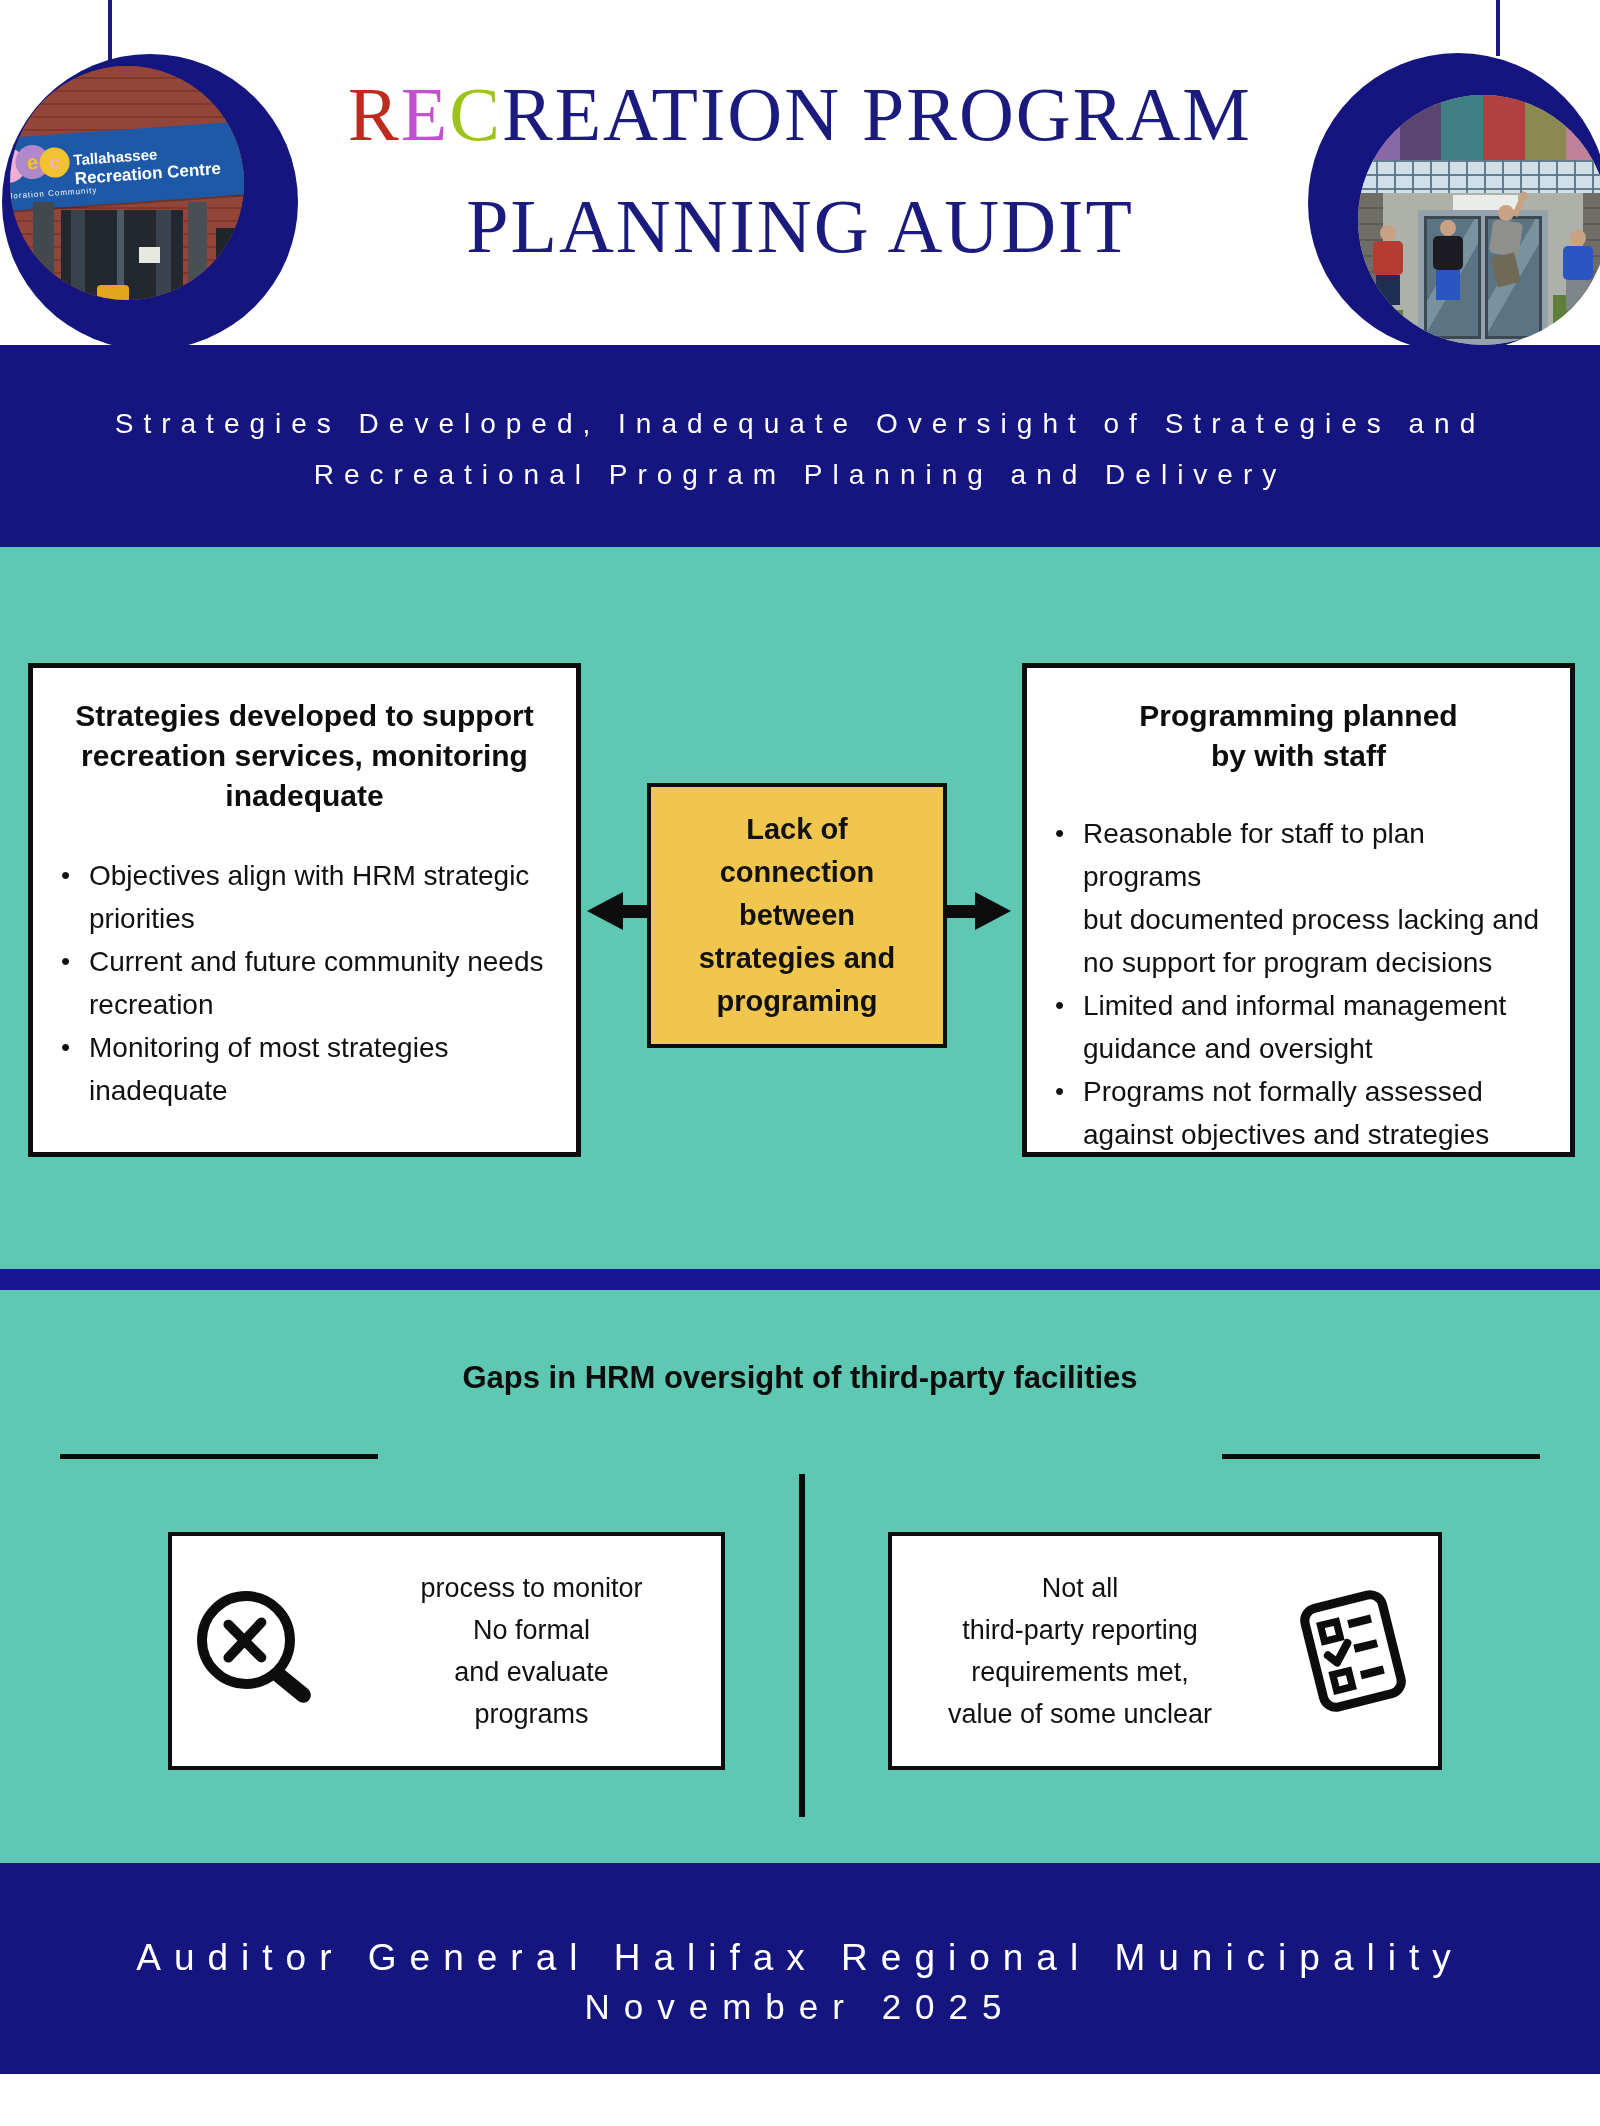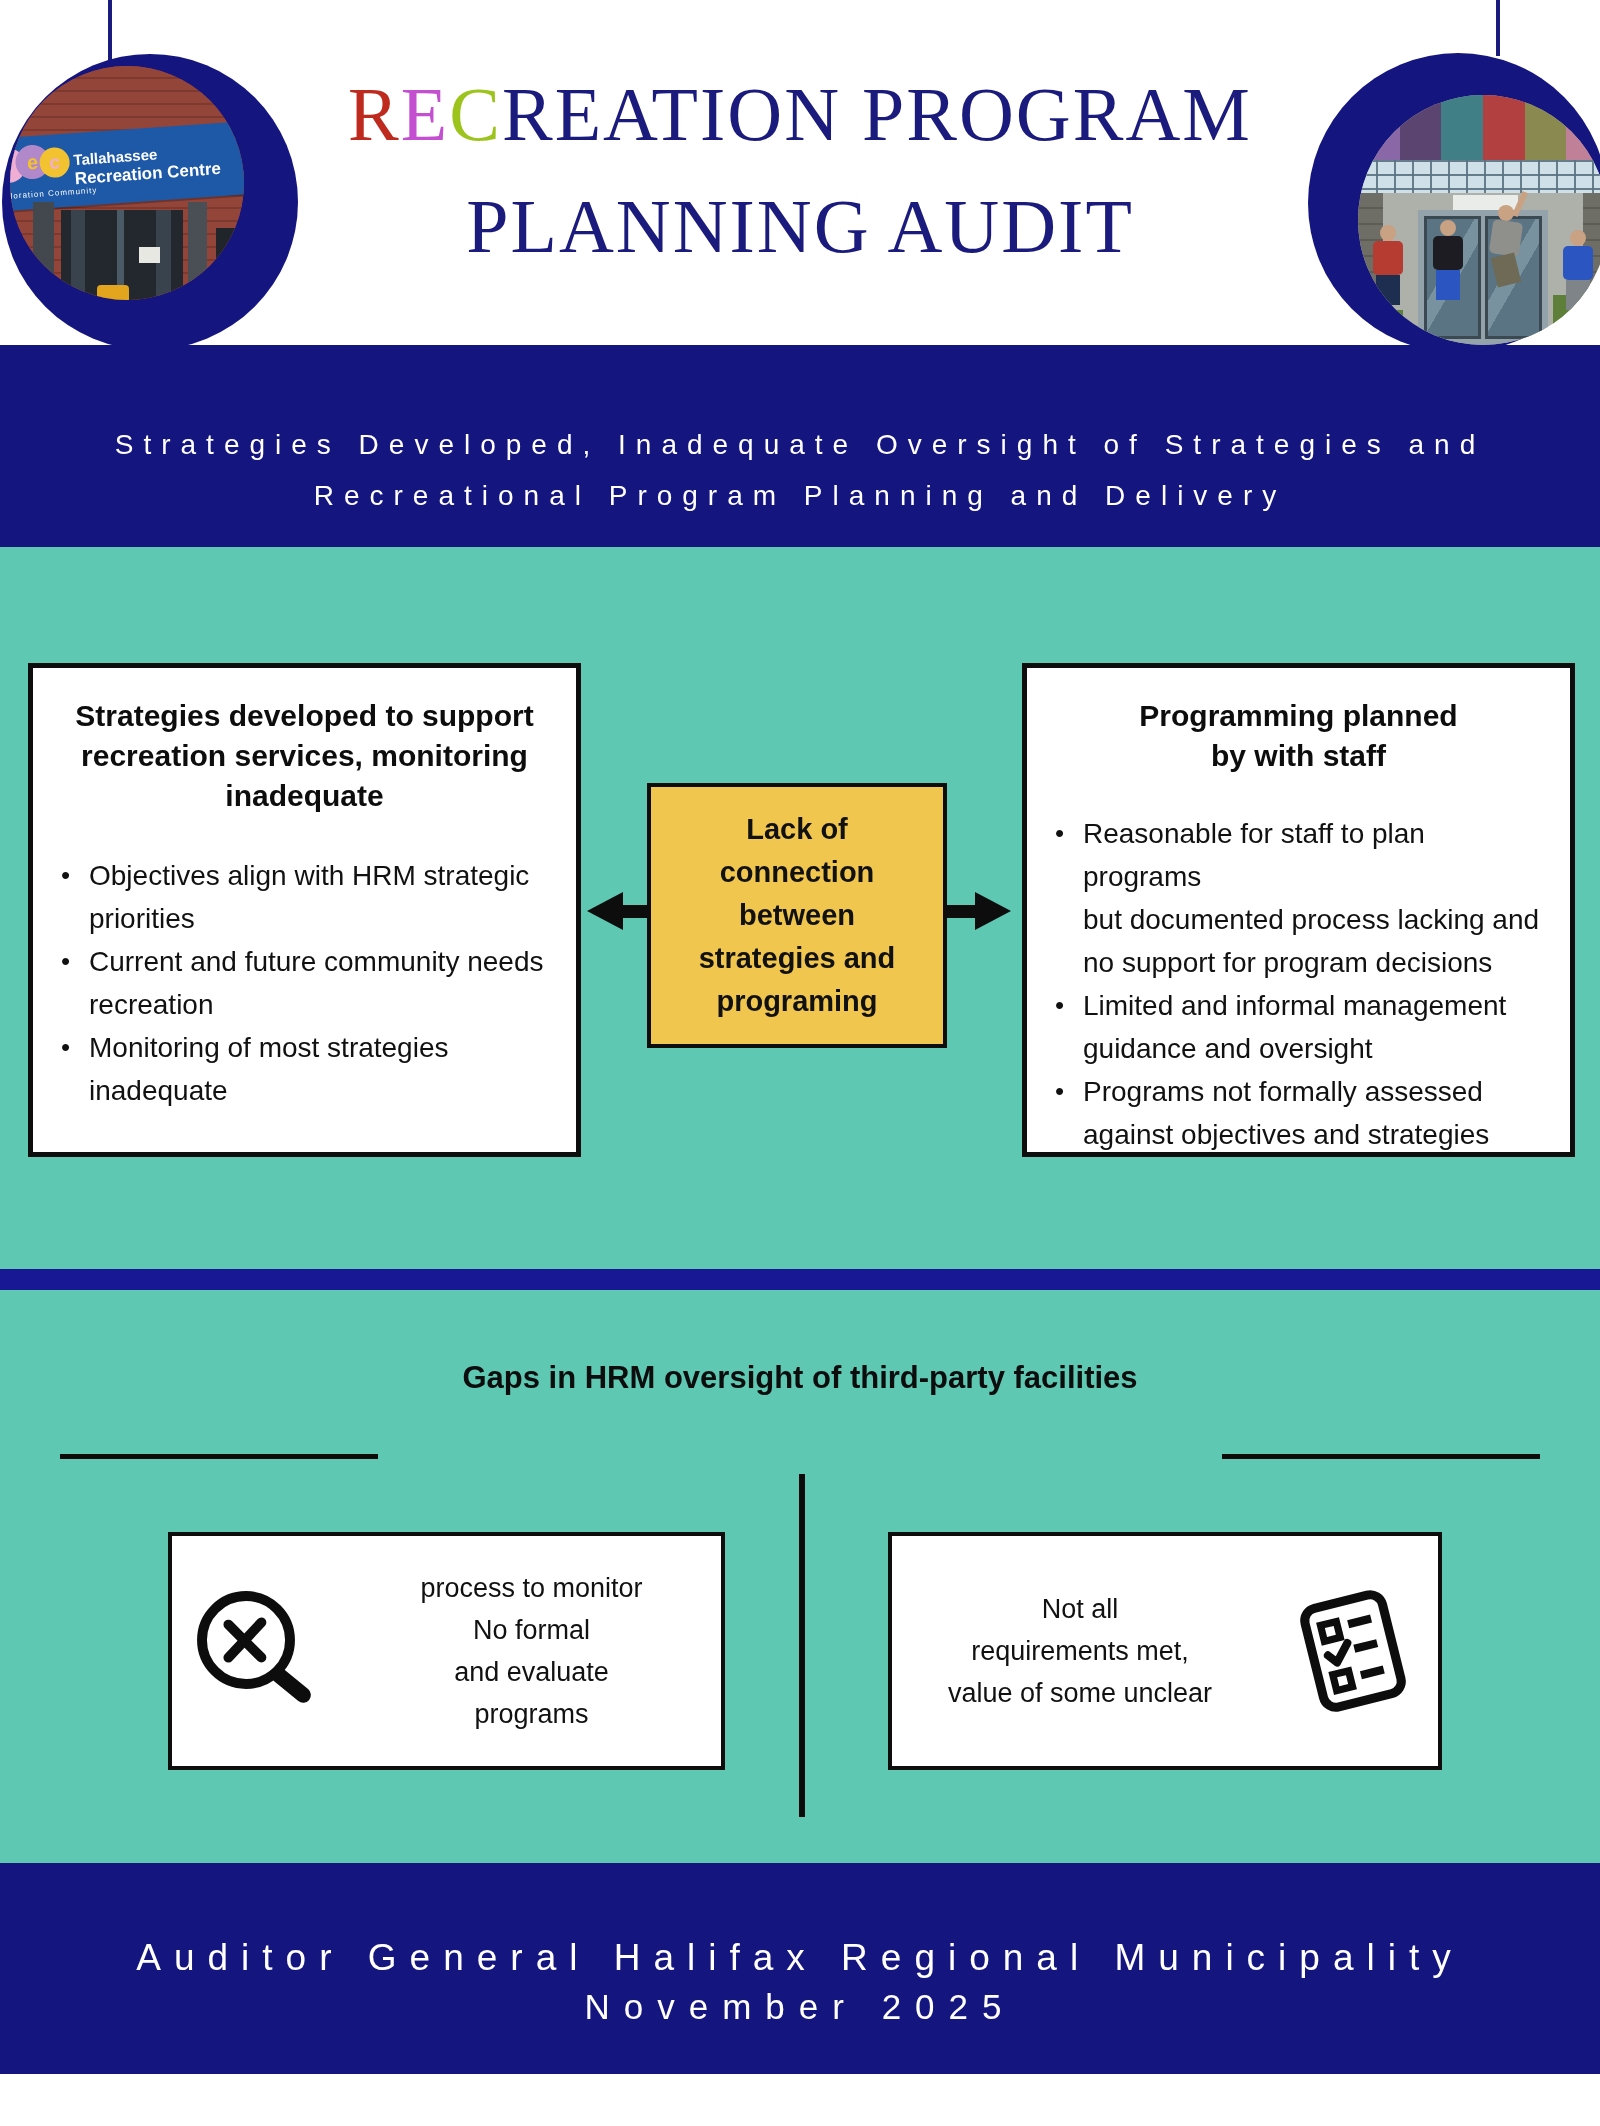--- a/index.html
+++ b/index.html
@@ -15,21 +15,21 @@
 
   .title { position:absolute; top:58px; left:0; right:0; text-align:center;
            font-family:"Liberation Serif", serif; font-size:76px; letter-spacing:2px;
            color:var(--title-navy,#1b1b7d); font-weight:400; }
   .title .tline { display:block; line-height:112px; white-space:nowrap; }
   .title .ltr-r { color:var(--title-red,#bf2a1e); }
   .title .ltr-e { color:var(--title-magenta,#c44fd1); }
   .title .ltr-c { color:var(--title-green,#9cc41c); }
 
   .banner { position:absolute; left:0; top:345px; width:1600px; height:202px;
-            background:var(--navy,#15157f); color:#fff; text-align:center; padding-top:74px; }
+            background:var(--navy,#15157f); color:#fff; text-align:center; padding-top:53px; }
   .banner .bline { display:block; line-height:51px; font-size:28px; letter-spacing:10px; white-space:nowrap; }
 
   
   .badge { position:absolute; border-radius:50%; background:var(--navy,#15157f); z-index:5; }
   .badge.left  { left:2px;  top:54px; width:296px; height:296px; }
   .badge.right { left:1308px; top:53px; width:300px; height:300px; }
   .photo { position:absolute; border-radius:50%; overflow:hidden; }
   .badge.left  .photo { left:8px;  top:12px; width:234px; height:234px; background:#8f4236; }
   .badge.right .photo { left:50px; top:42px; width:250px; height:250px; background:#aeb1a9; }
 
@@ -309,20 +309,21 @@
       <span>process to monitor</span>
       <span>No formal</span>
       <span>and evaluate</span>
       <span>programs</span>
     </div>
   </div>
 
   <div class="card card-right">
     <div class="ctext">
       <span>Not all</span>
+      <span>third-party reporting</span>
       <span>requirements met,</span>
       <span>value of some unclear</span>
     </div>
     <div class="icon-wrap tilt">
       <svg width="96" height="116" viewBox="0 0 52 64">
         <rect x="4" y="4" width="44" height="56" rx="7" fill="none" stroke="#0d0d0d" stroke-width="5"></rect>
         <rect x="12" y="14" width="9" height="9" fill="none" stroke="#0d0d0d" stroke-width="4"></rect>
         <line x1="27" y1="17" x2="40" y2="17" stroke="#0d0d0d" stroke-width="4.5"></line>
         <path d="M12 31 l4 5 l8 -9" fill="none" stroke="#0d0d0d" stroke-width="4.5" stroke-linecap="round" stroke-linejoin="round"></path>
         <line x1="27" y1="31" x2="40" y2="31" stroke="#0d0d0d" stroke-width="4.5"></line>

